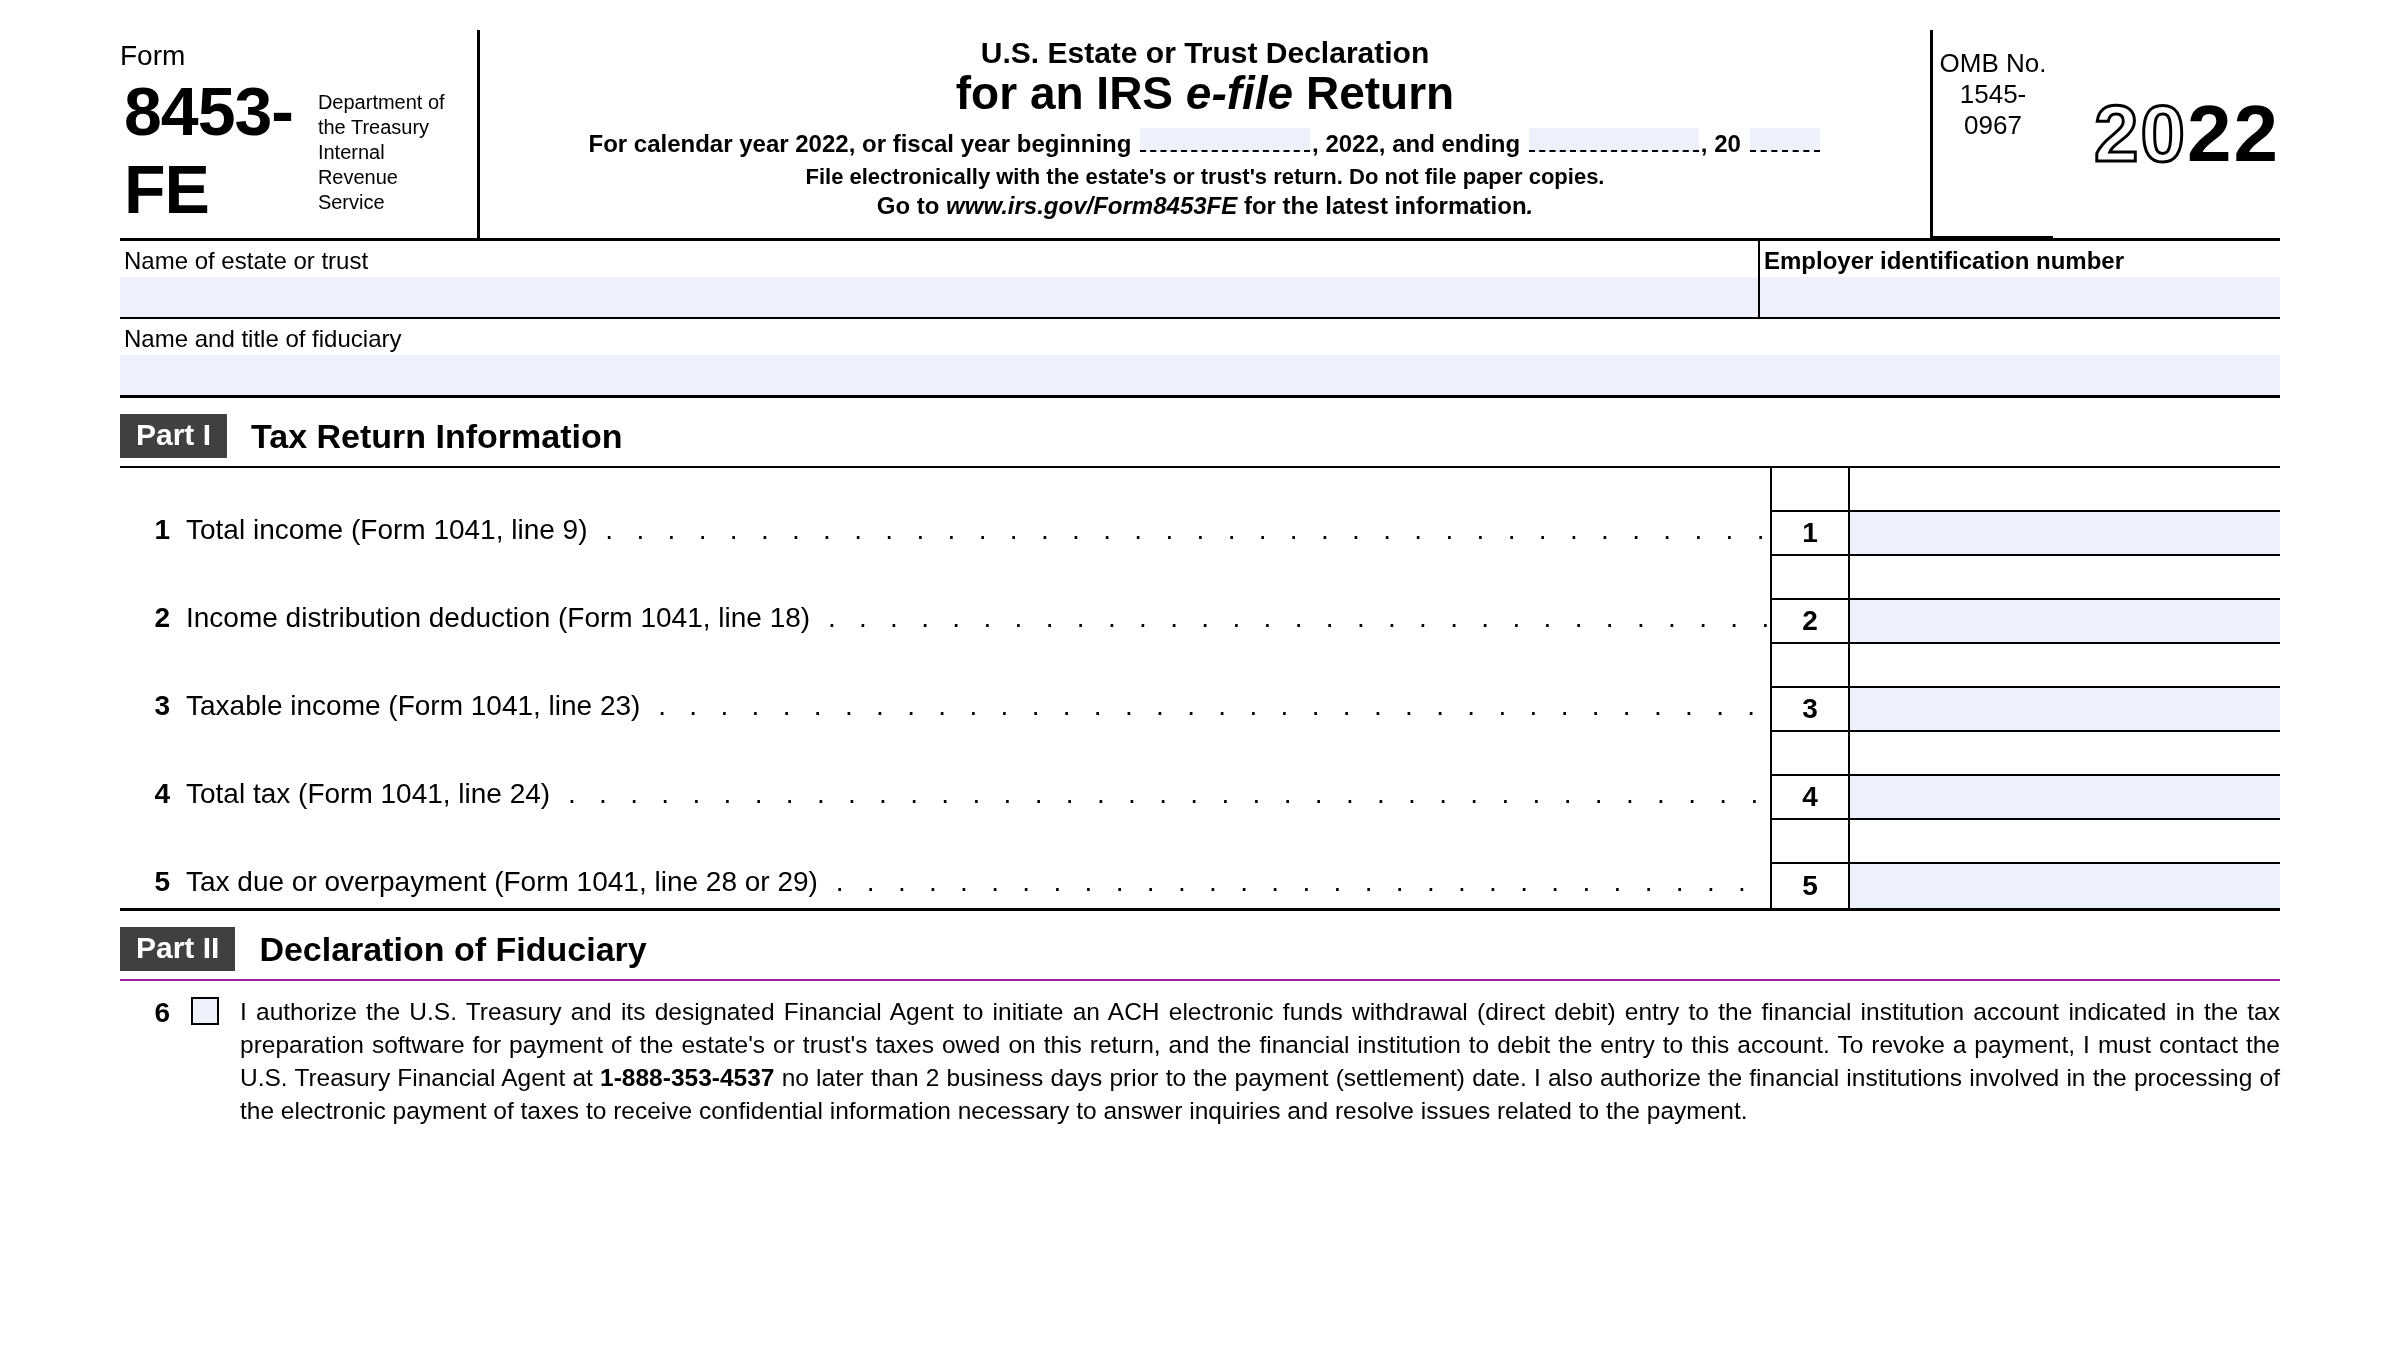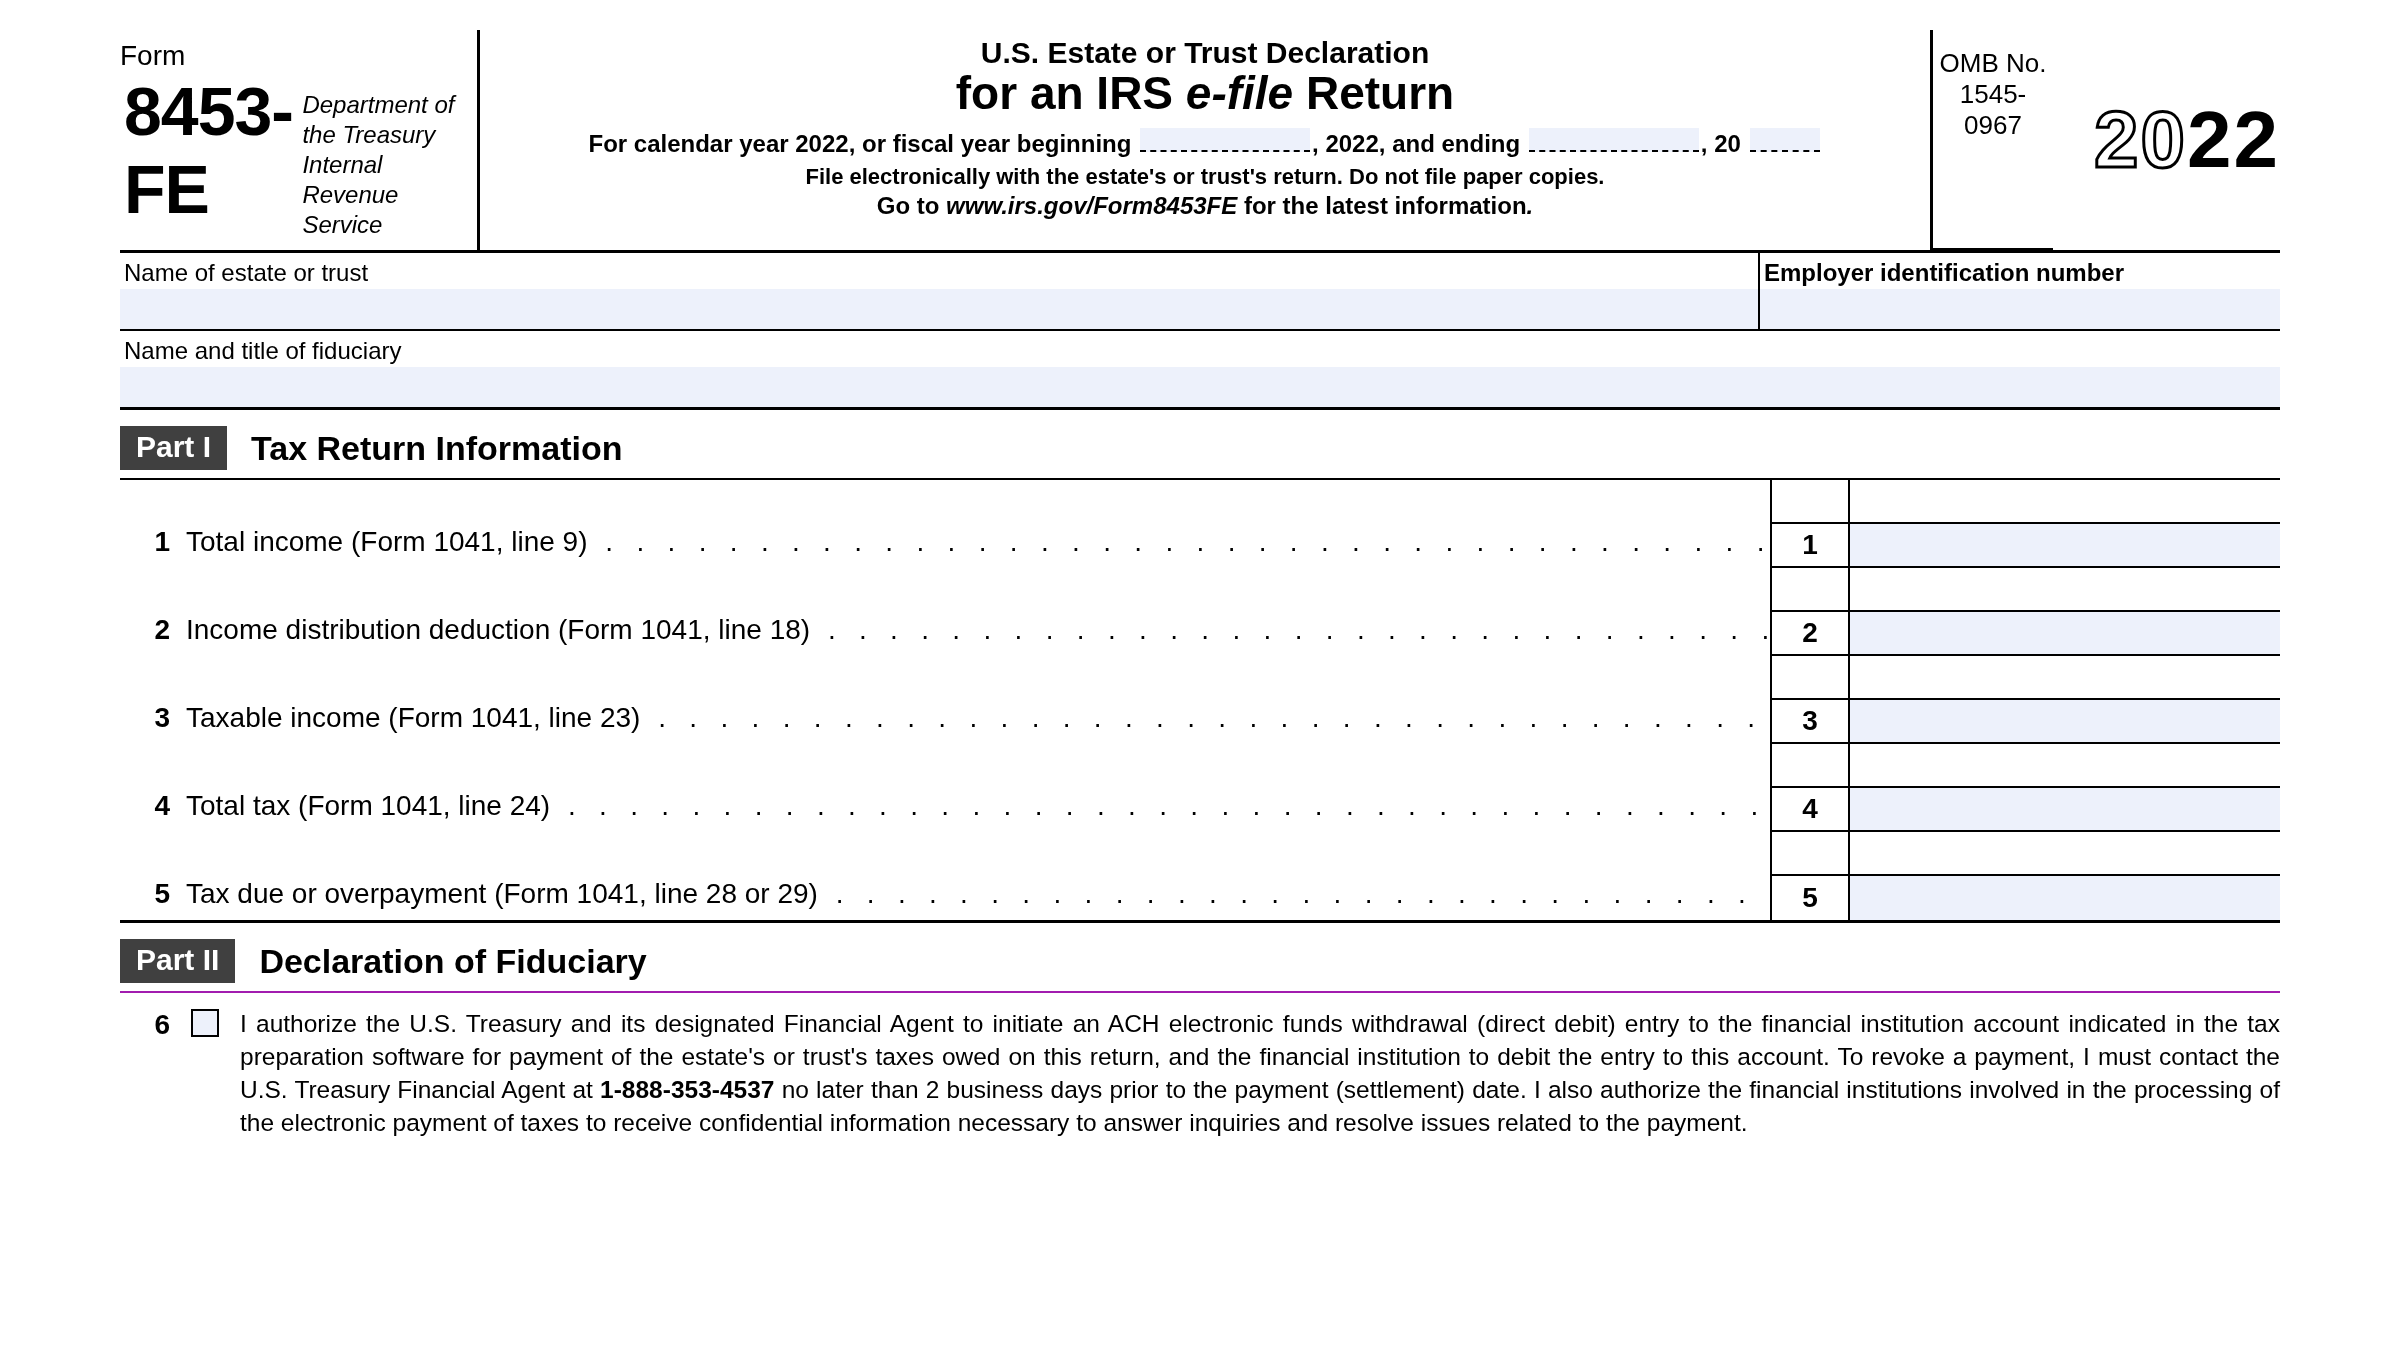--- a/index.html
+++ b/index.html
@@ -22,21 +22,21 @@
   .header-left {
     width: 360px;
     border-right: 3px solid #000;
     padding: 10px 10px 10px 0;
     display: flex;
     flex-direction: row;
     justify-content: space-between;
   }
   .form-word { font-size: 28px; display: inline-block; vertical-align: baseline;}
   .form-number { font-size: 68px; font-weight: 900; letter-spacing: -1px; display:inline-block; margin-left:4px;}
-  .dept { font-size: 24px; line-height: 1.25; margin-top: 50px; font-style: italic;}
+  .dept { font-size: 20px; line-height: 1.25; margin-top: 50px;}
   .header-center {
     flex: 1;
     text-align: center;
     padding: 6px 20px 8px 20px;
   }
   .title-line1 { font-size: 30px; font-weight: 900; }
   .title-line2 { font-size: 46px; font-weight: 900; margin-top: -4px;}
   .fy-line { font-size: 24px; font-weight: 700; margin-top: 8px;}
   .instr1 { font-size: 22px; font-weight: 700; margin-top: 6px;}
   .instr2 { font-size: 24px; font-weight: 700; margin-top: 2px;}

